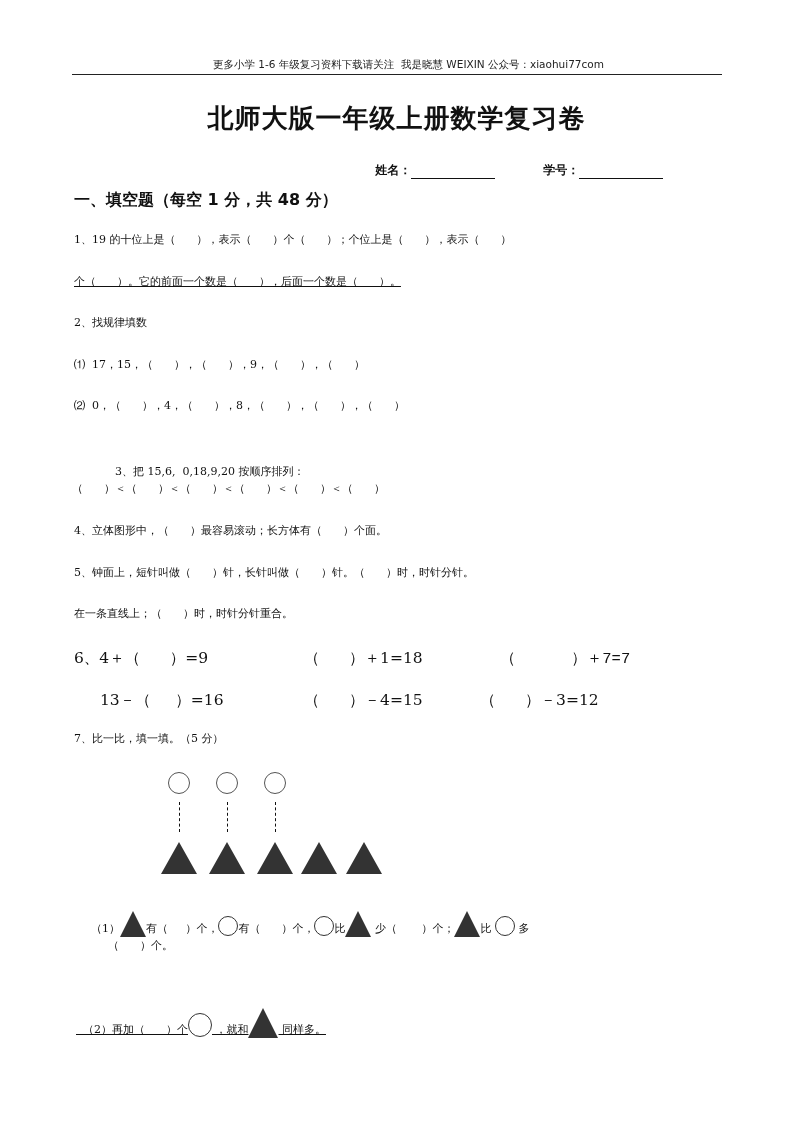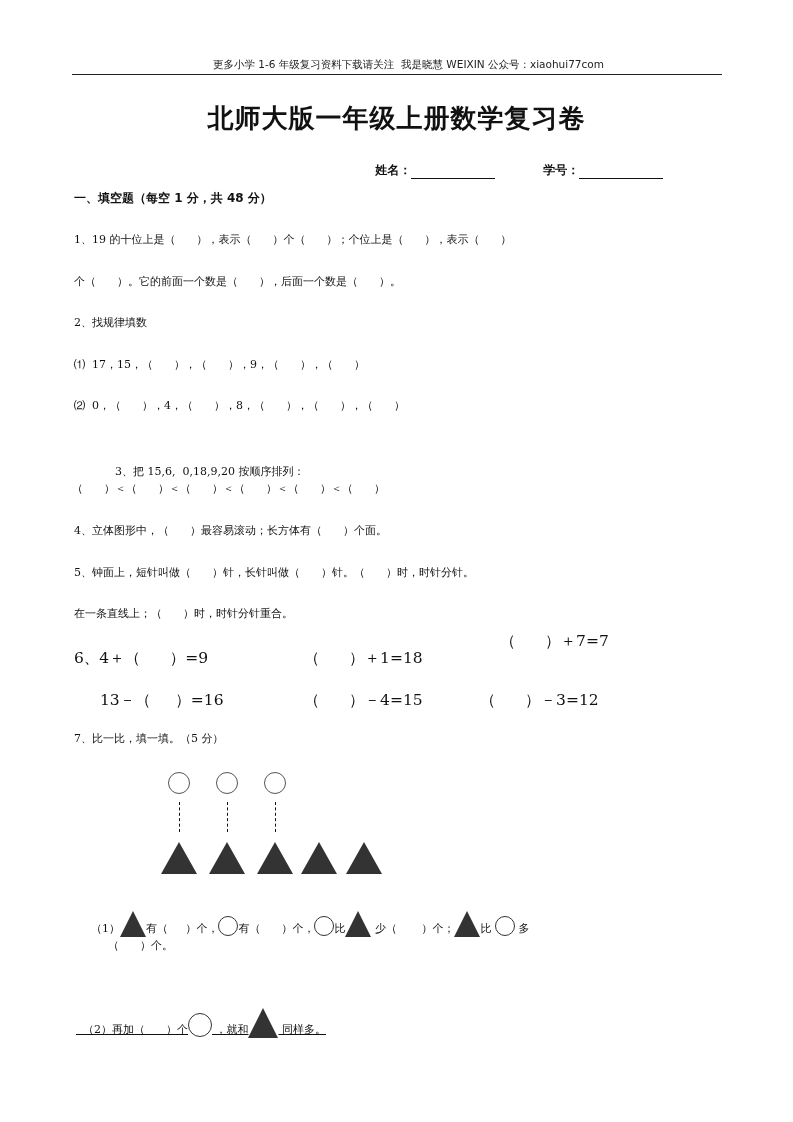--- a/index.html
+++ b/index.html
@@ -4,21 +4,21 @@
 <style>
   html, body { margin: 0; padding: 0; background: #ffffff; }
   body { width: 793px; height: 1122px; position: relative; overflow: hidden;
          font-family: "DejaVu Serif", "Liberation Serif", serif; color: #111; }
   .abs { position: absolute; white-space: pre; }
   .header-note { font-family: "DejaVu Sans", "Liberation Sans", sans-serif; font-size: 10.5px; color: #222; left: 12px; width: 793px; text-align: center; top: 58px; }
   .header-rule { position: absolute; left: 72px; width: 650px; top: 74px; height: 1px; background: #222; }
   .title { font-family: "DejaVu Sans", "Liberation Sans", sans-serif; font-weight: bold; font-size: 26px; left: 0; width: 793px; text-align: center; top: 101px; letter-spacing: 1px; }
   .student { font-family: "DejaVu Sans", "Liberation Sans", sans-serif; font-weight: bold; font-size: 12px; top: 148px; }
   .blank-line { display: inline-block; border-bottom: 1.5px solid #111; height: 14px; vertical-align: bottom; }
-  .section { font-family: "DejaVu Sans", "Liberation Sans", sans-serif; font-weight: bold; font-size: 12px; left: 74px; top: 190px; }
+  .section { font-family: "DejaVu Sans", "Liberation Sans", sans-serif; font-weight: bold; font-size: 16px; left: 74px; top: 190px; }
   .line { font-size: 11px; left: 74px; }
   .eq { font-size: 15.5px; }
   .circle { position: absolute; width: 22px; height: 22px; border: 1.3px solid #555; border-radius: 50%; box-sizing: border-box; }
   .dash { position: absolute; width: 0; border-left: 1.3px dashed #111; }
   .tri { position: absolute; width: 0; height: 0; border-left: 18px solid transparent; border-right: 18px solid transparent; border-bottom: 32px solid #333; }
   .tri-sm { display: inline-block; width: 0; height: 0; border-left: 13px solid transparent; border-right: 13px solid transparent; border-bottom: 26px solid #333; vertical-align: -5px; }
   .circ-sm { display: inline-block; width: 20px; height: 20px; border: 1.3px solid #333; border-radius: 50%; box-sizing: border-box; vertical-align: -4px; }
 </style>
 </head>
 <body>
@@ -31,37 +31,37 @@
 <div class="abs student" style="left:367px;">
   <span>姓名：</span><span class="blank-line" style="width:84px;"></span>
 </div>
 <div class="abs student" style="left:535px;">
   <span>学号：</span><span class="blank-line" style="width:84px;"></span>
 </div>
 
 <div class="abs section">一、填空题（每空 1 分，共 48 分）</div>
 
 <div class="abs line" style="top:232px;">1、19 的十位上是（      ），表示（      ）个（      ）；个位上是（      ），表示（      ）</div>
-<div class="abs line" style="top:274px;">个（      ）。它的前面一个数是（      ），后面一个数是（      ）。</div>
+<div class="abs line" style="top:274px;text-decoration:underline;">个（      ）。它的前面一个数是（      ），后面一个数是（      ）。</div>
 
 <div class="abs line" style="top:315px;">2、找规律填数</div>
 <div class="abs line" style="top:357px;">⑴  17，15，（      ），（      ），9，（      ），（      ）</div>
 <div class="abs line" style="top:398px;">⑵  0，（      ），4，（      ），8，（      ），（      ），（      ）</div>
 
 <div class="abs line" style="top:464px;margin-left:41px;">3、把 15,6,  0,18,9,20 按顺序排列：</div>
 <div class="abs line" style="top:481px; left:72px;">（      ）＜（      ）＜（      ）＜（      ）＜（      ）＜（      ）</div>
 
 <div class="abs line" style="top:523px;">4、立体图形中，（      ）最容易滚动；长方体有（      ）个面。</div>
 
 <div class="abs line" style="top:565px;">5、钟面上，短针叫做（      ）针，长针叫做（      ）针。（      ）时，时针分针。</div>
 <div class="abs line" style="top:606px;">在一条直线上；（      ）时，时针分针重合。</div>
 
 <div class="abs eq" style="top:648px; left:74px;">6、4＋（      ）=9</div>
 <div class="abs eq" style="top:648px; left:304px;">（      ）＋1=18</div>
-<div class="abs eq" style="top:631px; left:500px;">（      ）＋7=7</div>
+<div class="abs eq" style="top:648px; left:500px;font-family:Liberation Mono, monospace;">（      ）＋7=7</div>
 <div class="abs eq" style="top:690px; left:100px;">13－（     ）=16</div>
 <div class="abs eq" style="top:690px; left:304px;">（      ）－4=15</div>
 <div class="abs eq" style="top:690px; left:480px;">（      ）－3=12</div>
 
 <div class="abs line" style="top:731px;">7、比一比，填一填。（5 分）</div>
 
 <div>
   <div class="circle" style="left:168px; top:772px;"></div>
   <div class="circle" style="left:216px; top:772px;"></div>
   <div class="circle" style="left:264px; top:772px;"></div>

